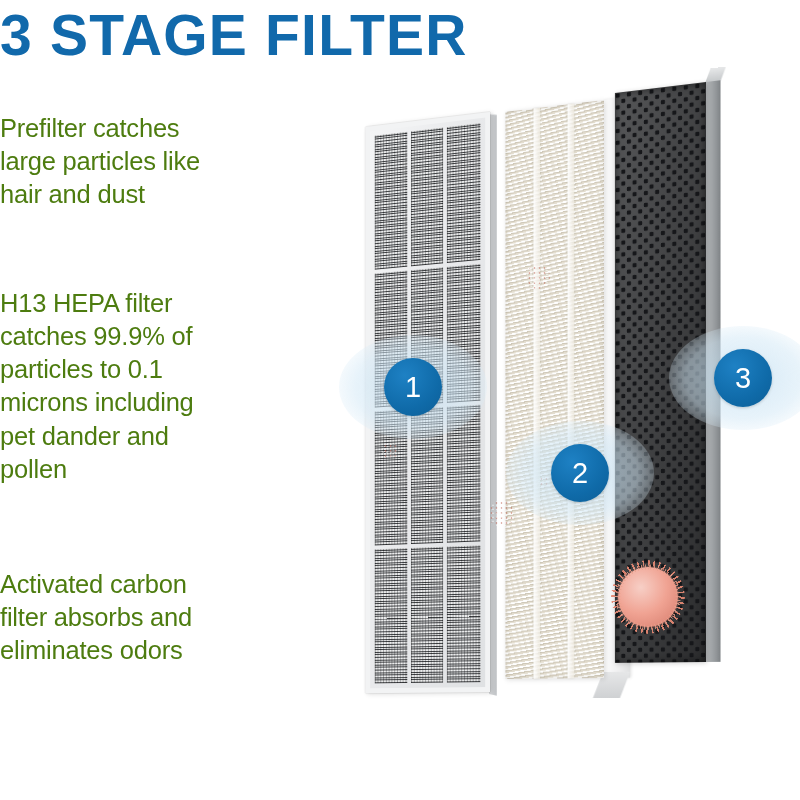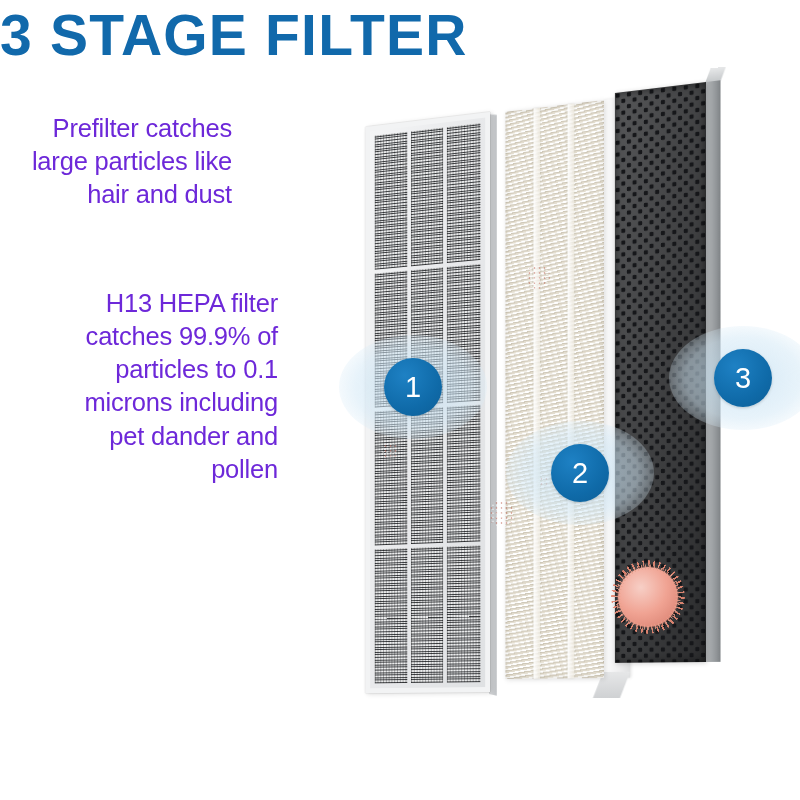--- a/index.html
+++ b/index.html
@@ -36,29 +36,28 @@
     color: #1169ab;
     line-height: 1.05;
     white-space: nowrap;
   }
 
   
   .text-block {
     position: absolute;
     left: 0;
     width: 232px;
-    text-align: right;
-    color: #6d28d9;
+    color: #4d7c0f;
     font-size: 25.5px;
     line-height: 1.30;
     font-weight: 400;
     letter-spacing: -0.2px;
   }
   #block-1 { top: 112px; }
-  #block-2 { top: 287px; padding-left: 46px; }
+  #block-2 { top: 287px; }
   #block-3 { top: 568px; }
 
   
   #stack {
     position: absolute;
     left: 330px;
     top: 80px;
     width: 470px;
     height: 680px;
   }
@@ -304,20 +303,21 @@
 </style>
 </head>
 <body>
 
 <div id="page">
 
   <div id="title">3 STAGE FILTER</div>
 
   <div class="text-block" id="block-1">Prefilter catches large particles like hair and dust</div>
   <div class="text-block" id="block-2">H13 HEPA filter catches 99.9% of particles to 0.1 microns including pet dander and pollen</div>
+  <div class="text-block" id="block-3">Activated carbon filter absorbs and eliminates odors</div>
 
   <div id="stack">
 
     <div class="panel" id="prefilter">
       <div class="pf-edge"></div>
       <div class="pf-body">
         <div class="pf-grid">
           <div class="pf-cell"></div>
           <div class="pf-cell"></div>
           <div class="pf-cell"></div>

